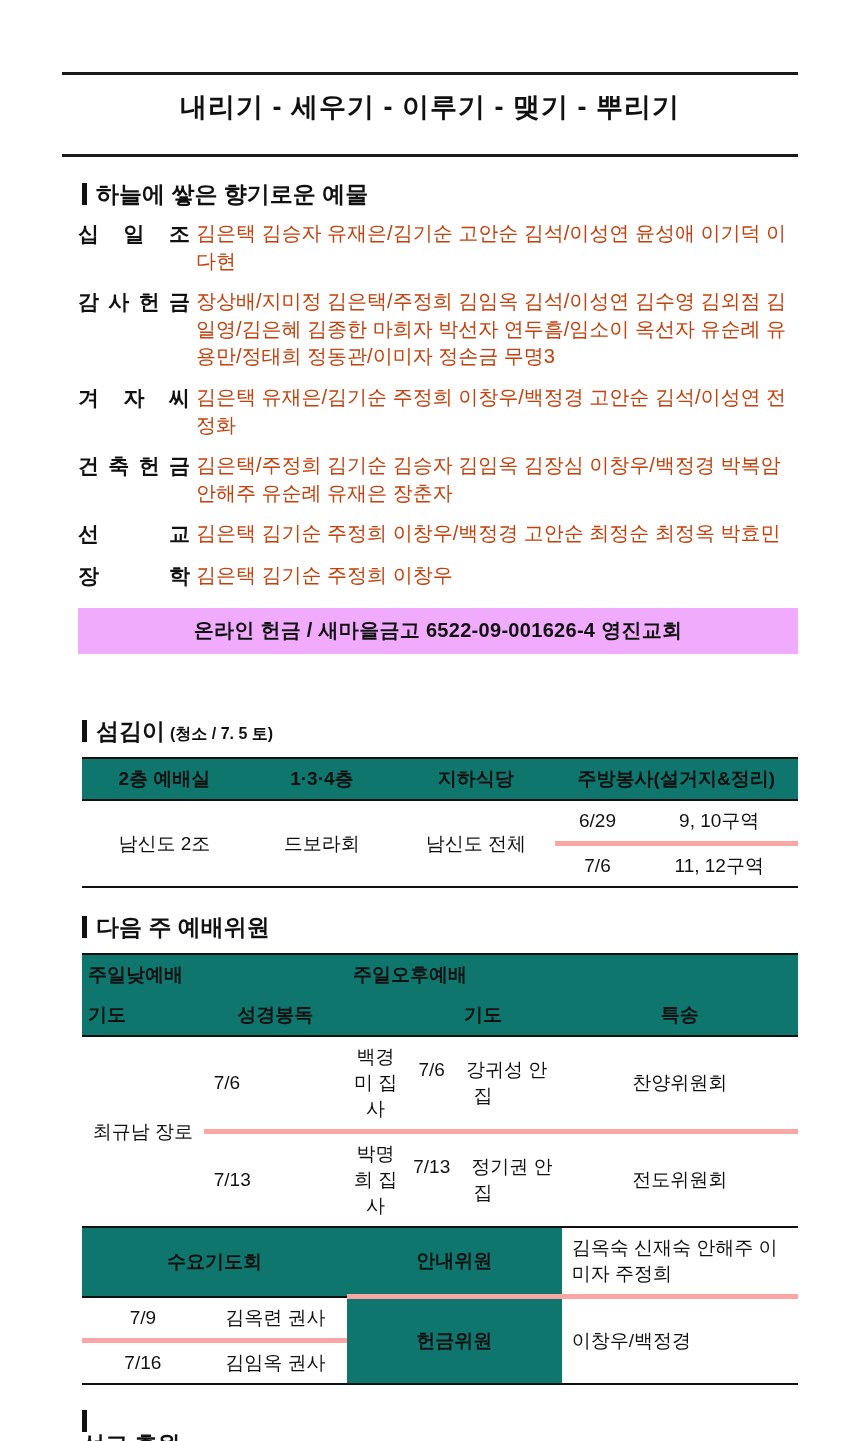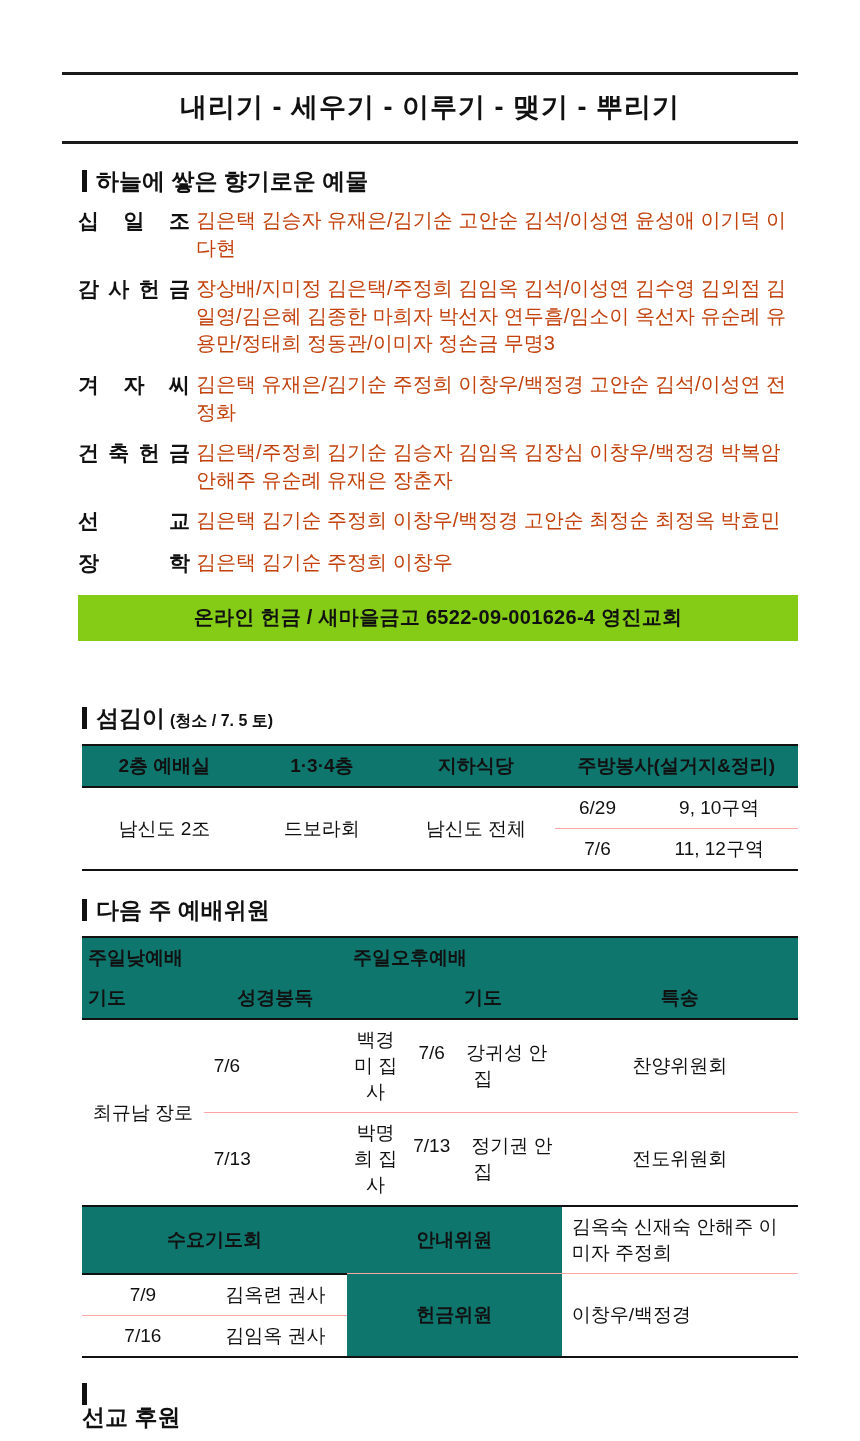--- a/index.html
+++ b/index.html
@@ -20,21 +20,21 @@
     width: 860px;
     height: 1441px;
     padding: 0;
     box-sizing: border-box;
   }
   
   .banner {
     margin: 72px 62px 0 62px;
     border-top: 3px solid #1a1a1a;
     border-bottom: 3px solid #1a1a1a;
-    padding: 14px 0 16px 0;
+    padding: 14px 0 29px 0;
     text-align: center;
   }
   .banner-title {
     font-size: 27px;
     font-weight: bold;
     letter-spacing: 1px;
     color: #111;
   }
   
   .sec-head {
@@ -88,21 +88,21 @@
   }
   .offer-names {
     font-size: 20px;
     line-height: 1.38;
     color: #c2410c;
     flex: 1;
   }
   
   .online-bar {
     margin: 18px 62px 0 78px;
-    background: #84cc16;
+    background: #f0abfc;
     text-align: center;
     padding: 9px 0 10px 0;
     font-size: 20px;
     font-weight: bold;
     color: #111;
     letter-spacing: 0.3px;
   }
   
   table {
     border-collapse: collapse;
@@ -117,21 +117,21 @@
     font-weight: bold;
     padding: 7px 6px;
     text-align: center;
   }
   td {
     padding: 7px 6px;
     color: #111;
   }
   .bt { border-top: 2px solid #111; }
   .bb { border-bottom: 2px solid #111; }
-  .bb-thin { border-bottom: 1px solid #fca5a5; margin-top: 48px; }
+  .bb-thin { border-bottom: 5px solid #fca5a5; margin-top: 48px; }
   .center { text-align: center; }
   .left { text-align: left; }
   .bold { font-weight: bold; }
   
   .mission-table td {
     vertical-align: top;
     padding: 4px 6px;
   }
   .mission-head td {
     font-weight: bold;

